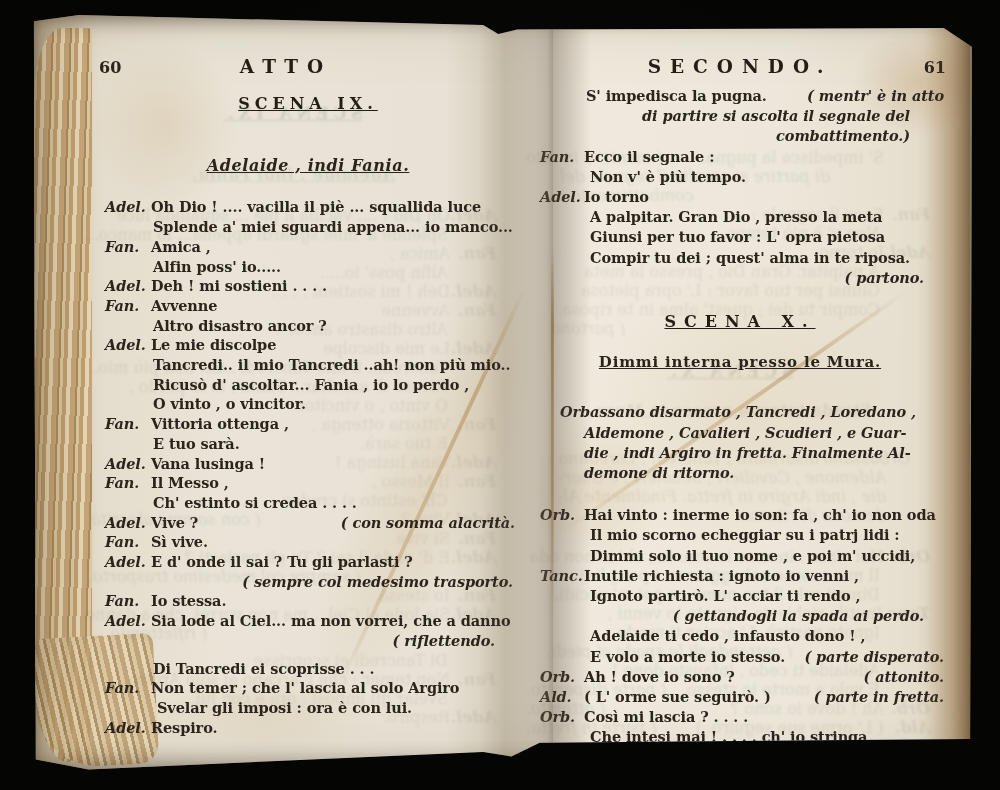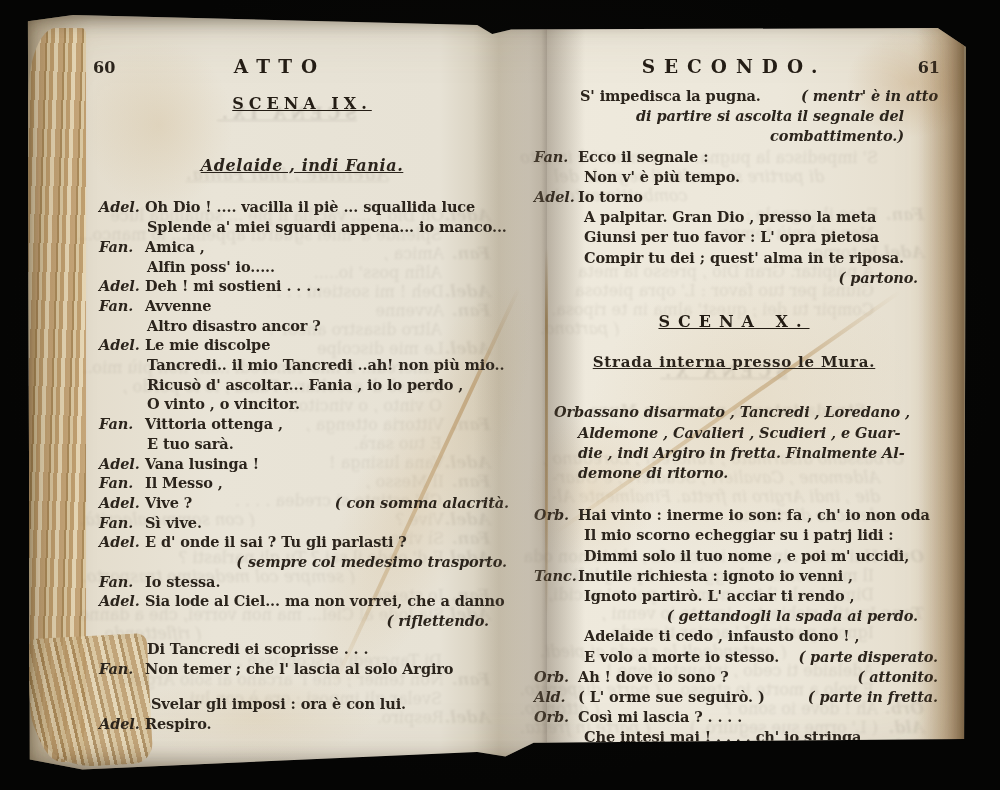--- a/index.html
+++ b/index.html
@@ -1,18 +1,18 @@
 <!DOCTYPE html>
 <html><head>
 <meta charset="utf-8">
 <style>
   html,body{margin:0;padding:0;background:#060605;}
   .photo{position:relative;width:1000px;height:790px;background:radial-gradient(ellipse at 50% 45%, #0b0a08 0%, #050504 70%);overflow:hidden;
          font-family:"DejaVu Serif","Liberation Serif",serif;}
-  .book{position:absolute;left:26px;top:12px;width:940px;height:762px;overflow:hidden;
+  .book{position:absolute;left:32px;top:12px;width:940px;height:762px;overflow:hidden;
         background:linear-gradient(90deg,#cbbfa6 0%, #e4ddcd 7%, #e9e4d7 20%, #e7e2d5 44%, #d2cab7 50.3%, #efeadd 53.5%, #ece7da 80%, #e6dfcf 94%, #d3c3a4 100%);
         clip-path:polygon(0.2% 1.2%, 5% 0.4%, 48% 1.7%, 49.6% 2.9%, 51.6% 2.3%, 97% 2.1%, 100% 4.6%, 99.8% 95.4%, 54% 95.9%, 51% 97.7%, 48% 97.1%, 6% 99.4%, 0.4% 98.1%);
         box-shadow:inset 0 0 70px rgba(110,90,60,.22);}
   
   .stack{position:absolute;left:2px;top:16px;bottom:12px;width:58px;z-index:2;
          background:repeating-linear-gradient(92deg,#a98857 0 2px,#dcc9a2 2px 5px,#bf9d6c 5px 9px,#e8d8b6 9px 13px,#c5a476 13px 18px);
          border-radius:28px 4px 4px 34px / 70px 6px 6px 90px;opacity:.95;}
   .stack2{position:absolute;left:4px;bottom:8px;width:120px;height:130px;z-index:2;transform:rotate(-3deg);
           background:repeating-linear-gradient(80deg,#a98857 0 3px,#d8c49c 3px 7px,#bb9a6a 7px 12px,#e4d4b2 12px 16px);
           border-radius:10px 10px 20px 60px;opacity:.85;}
@@ -166,30 +166,31 @@
           <div class="line"><span class="speaker">Fan.</span><span class="txt">Avvenne</span></div>
           <div class="line" style="padding-left: 54px;"><span class="txt">Altro disastro ancor ?</span></div>
           <div class="line"><span class="speaker">Adel.</span><span class="txt">Le mie discolpe</span></div>
           <div class="line" style="padding-left: 54px;"><span class="txt">Tancredi.. il mio Tancredi ..ah! non più mio..</span></div>
           <div class="line" style="padding-left: 54px;"><span class="txt">Ricusò d' ascoltar... Fania , io lo perdo ,</span></div>
           <div class="line" style="padding-left: 54px;"><span class="txt">O vinto , o vincitor.</span></div>
           <div class="line"><span class="speaker">Fan.</span><span class="txt">Vittoria ottenga ,</span></div>
           <div class="line" style="padding-left: 54px;"><span class="txt">E tuo sarà.</span></div>
           <div class="line"><span class="speaker">Adel.</span><span class="txt">Vana lusinga !</span></div>
           <div class="line"><span class="speaker">Fan.</span><span class="txt">Il Messo ,</span></div>
+          <div class="line" style="padding-left: 54px;"><span class="txt">Ch' estinto si credea . . . .</span></div>
           <div class="line" style="padding-right: 2px;"><span class="speaker">Adel.</span><span class="txt">Vive ?</span><span class="note">( con somma alacrità.</span></div>
           <div class="line"><span class="speaker">Fan.</span><span class="txt">Sì vive.</span></div>
           <div class="line"><span class="speaker">Adel.</span><span class="txt">E d' onde il sai ? Tu gli parlasti ?</span></div>
           <div class="line right" style="padding-right: 4px;"><span class="txt it">( sempre col medesimo trasporto.</span></div>
           <div class="line"><span class="speaker">Fan.</span><span class="txt">Io stessa.</span></div>
           <div class="line"><span class="speaker">Adel.</span><span class="txt">Sia lode al Ciel... ma non vorrei, che a danno</span></div>
           <div class="line right" style="padding-right: 22px;"><span class="txt it">( riflettendo.</span></div>
           <div class="line" style="margin-top: 8px; padding-left: 54px;"><span class="txt">Di Tancredi ei scoprisse . . .</span></div>
           <div class="line"><span class="speaker">Fan.</span><span class="txt">Non temer ; che l' lascia al solo Argiro</span></div>
-          <div class="line" style="padding-left: 58px; margin-top: 16px;"><span class="txt">Svelar gli imposi : ora è con lui.</span></div>
+          <div class="line" style="padding-left: 58px;"><span class="txt">Svelar gli imposi : ora è con lui.</span></div>
           <div class="line"><span class="speaker">Adel.</span><span class="txt">Respiro.</span></div>
         </div>
     </div>
 
     <div class="col colR">
       <div class="page-head">
         <span></span>
         <span class="head-title">SECONDO.</span>
         <span class="pagenum pr">61</span>
       </div>
@@ -198,21 +199,21 @@
           <div class="line right" style="padding-right: 36px;"><span class="txt it">di partire si ascolta il segnale del</span></div>
           <div class="line right" style="padding-right: 36px;"><span class="txt it">combattimento.)</span></div>
           <div class="line"><span class="speaker">Fan.</span><span class="txt">Ecco il segnale :</span></div>
           <div class="line" style="padding-left: 56px;"><span class="txt">Non v' è più tempo.</span></div>
           <div class="line"><span class="speaker">Adel.</span><span class="txt">Io torno</span></div>
           <div class="line" style="padding-left: 56px;"><span class="txt">A palpitar. Gran Dio , presso la meta</span></div>
           <div class="line" style="padding-left: 56px;"><span class="txt">Giunsi per tuo favor : L' opra pietosa</span></div>
           <div class="line" style="padding-left: 56px;"><span class="txt">Compir tu dei ; quest' alma in te riposa.</span></div>
           <div class="line right" style="padding-right: 22px;"><span class="txt it">( partono.</span></div>
           <div class="line scene" style="margin-top: 24px;"><span class="txt">SCENA X.</span></div>
-          <div class="line setting" style="margin-top: 20px;"><span class="txt">Strada interna presso le Mura.</span></div>
+          <div class="line setting" style="margin-top: 20px;"><span class="txt">Dimmi interna presso le Mura.</span></div>
           <div class="line" style="margin-top: 30px; padding-left: 26px;"><span class="txt it">Orbassano disarmato , Tancredi , Loredano ,</span></div>
           <div class="line" style="padding-left: 50px;"><span class="txt it">Aldemone , Cavalieri , Scudieri , e Guar-</span></div>
           <div class="line" style="padding-left: 50px;"><span class="txt it">die , indi Argiro in fretta. Finalmente Al-</span></div>
           <div class="line" style="padding-left: 50px;"><span class="txt it">demone di ritorno.</span></div>
           <div class="line" style="margin-top: 22px;"><span class="speaker">Orb.</span><span class="txt">Hai vinto : inerme io son: fa , ch' io non oda</span></div>
           <div class="line" style="padding-left: 56px;"><span class="txt">Il mio scorno echeggiar su i patrj lidi :</span></div>
           <div class="line" style="padding-left: 56px;"><span class="txt">Dimmi solo il tuo nome , e poi m' uccidi,</span></div>
           <div class="line"><span class="speaker">Tanc.</span><span class="txt">Inutile richiesta : ignoto io venni ,</span></div>
           <div class="line" style="padding-left: 56px;"><span class="txt">Ignoto partirò. L' acciar ti rendo ,</span></div>
           <div class="line right" style="padding-right: 22px;"><span class="txt it">( gettandogli la spada ai perdo.</span></div>

